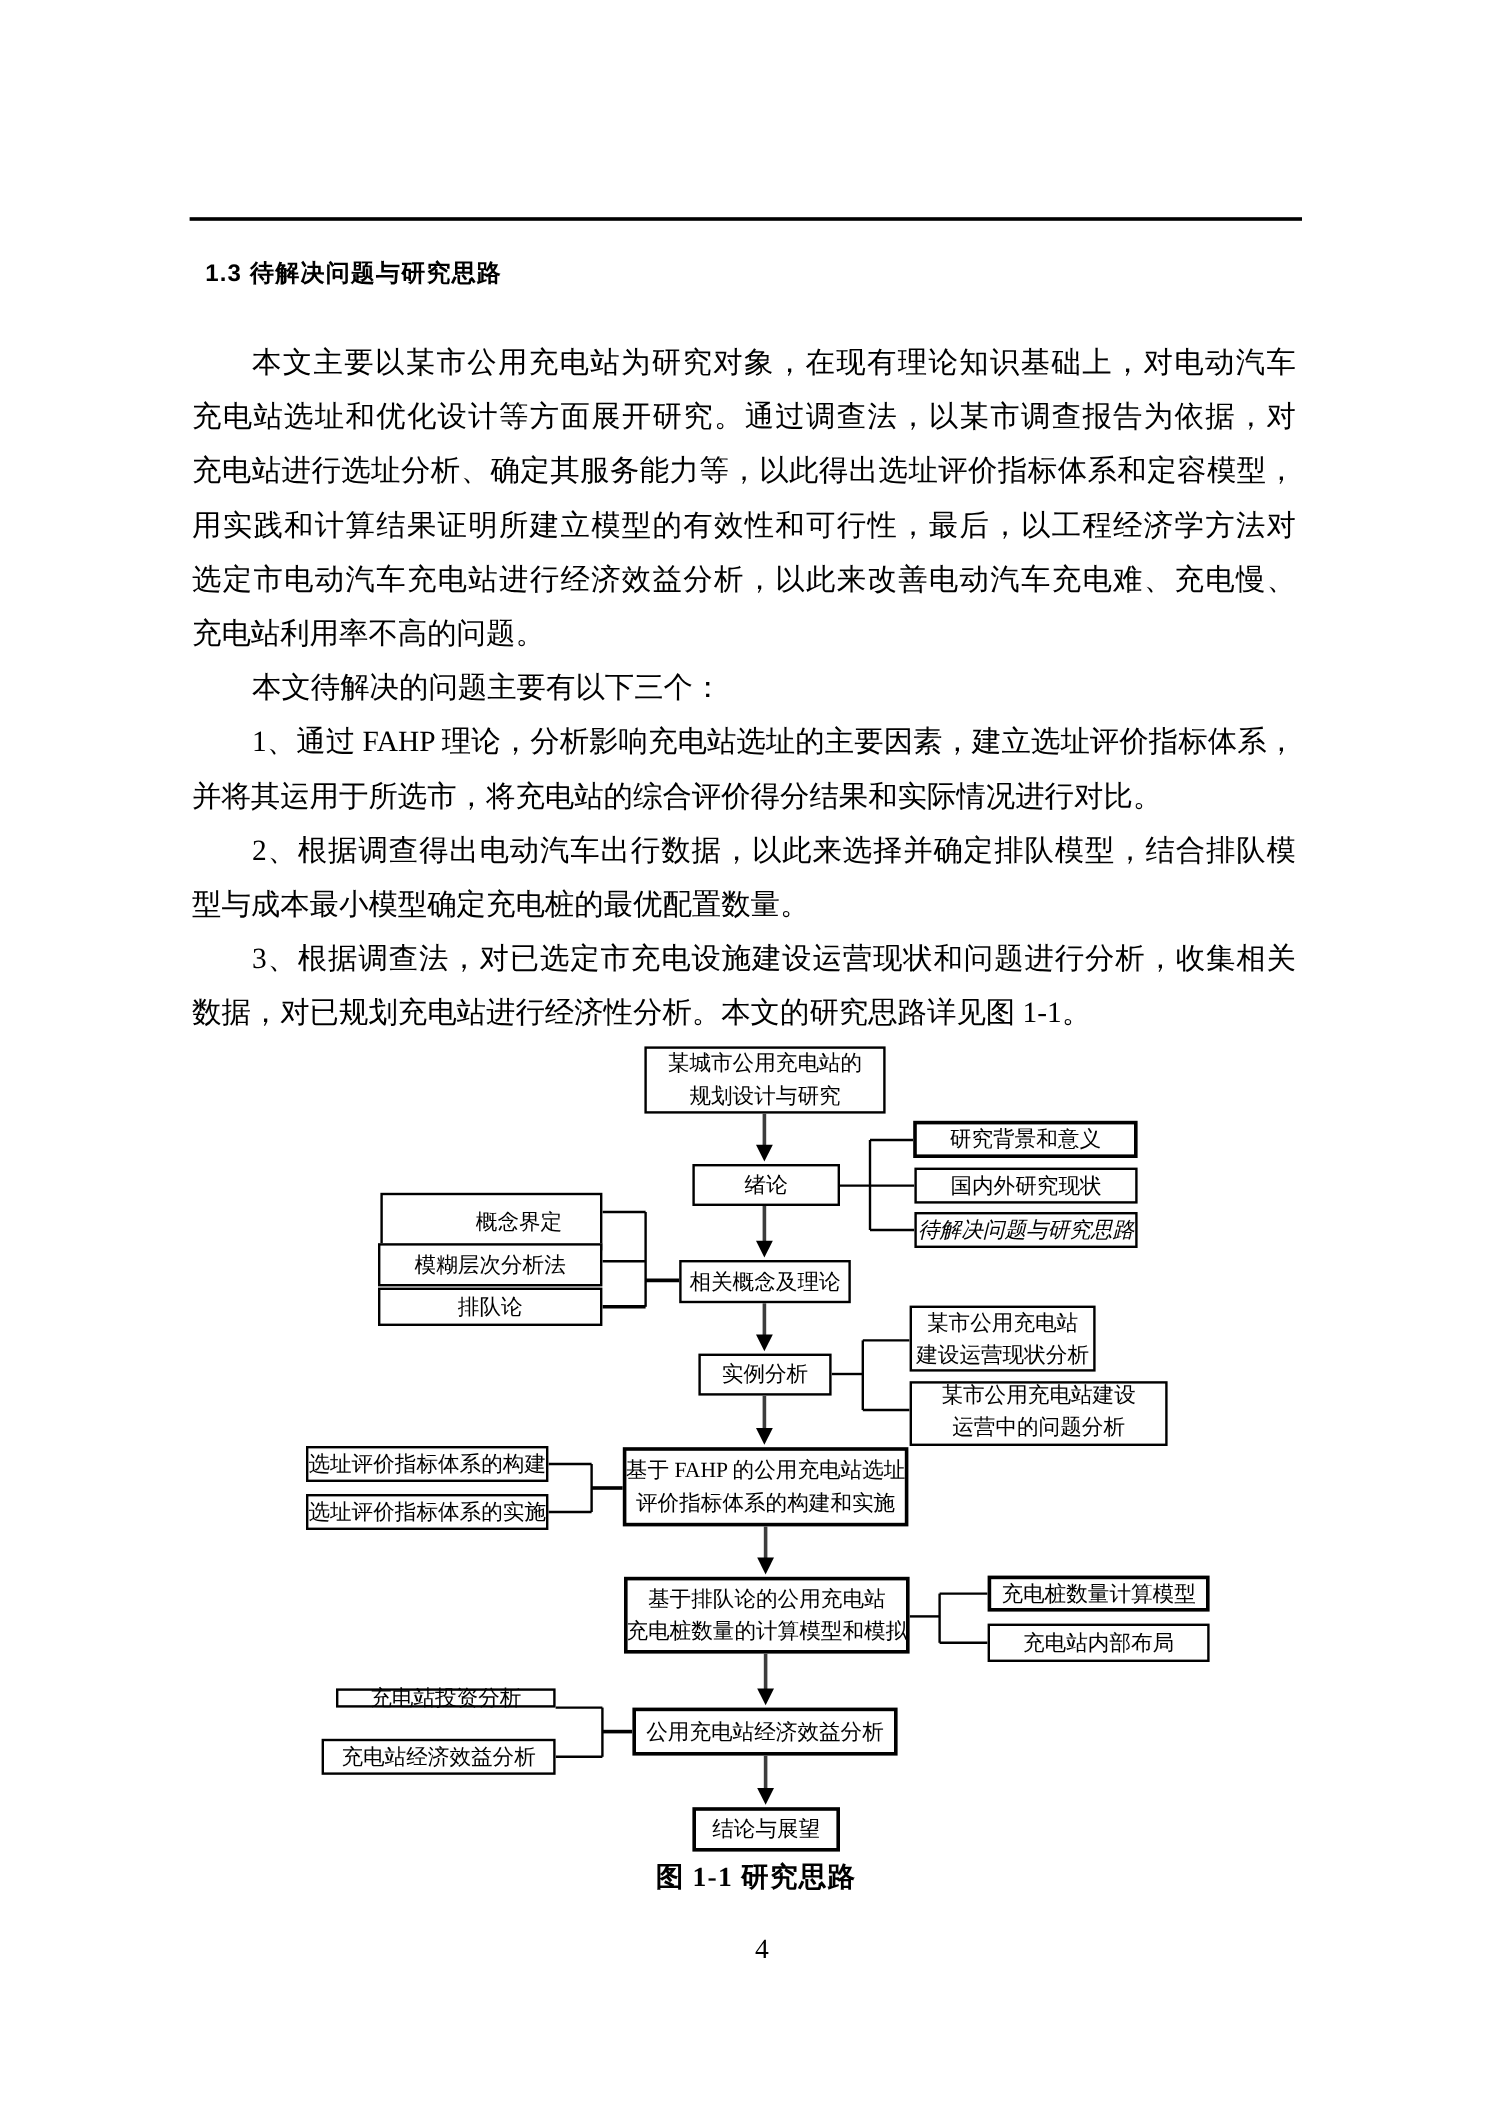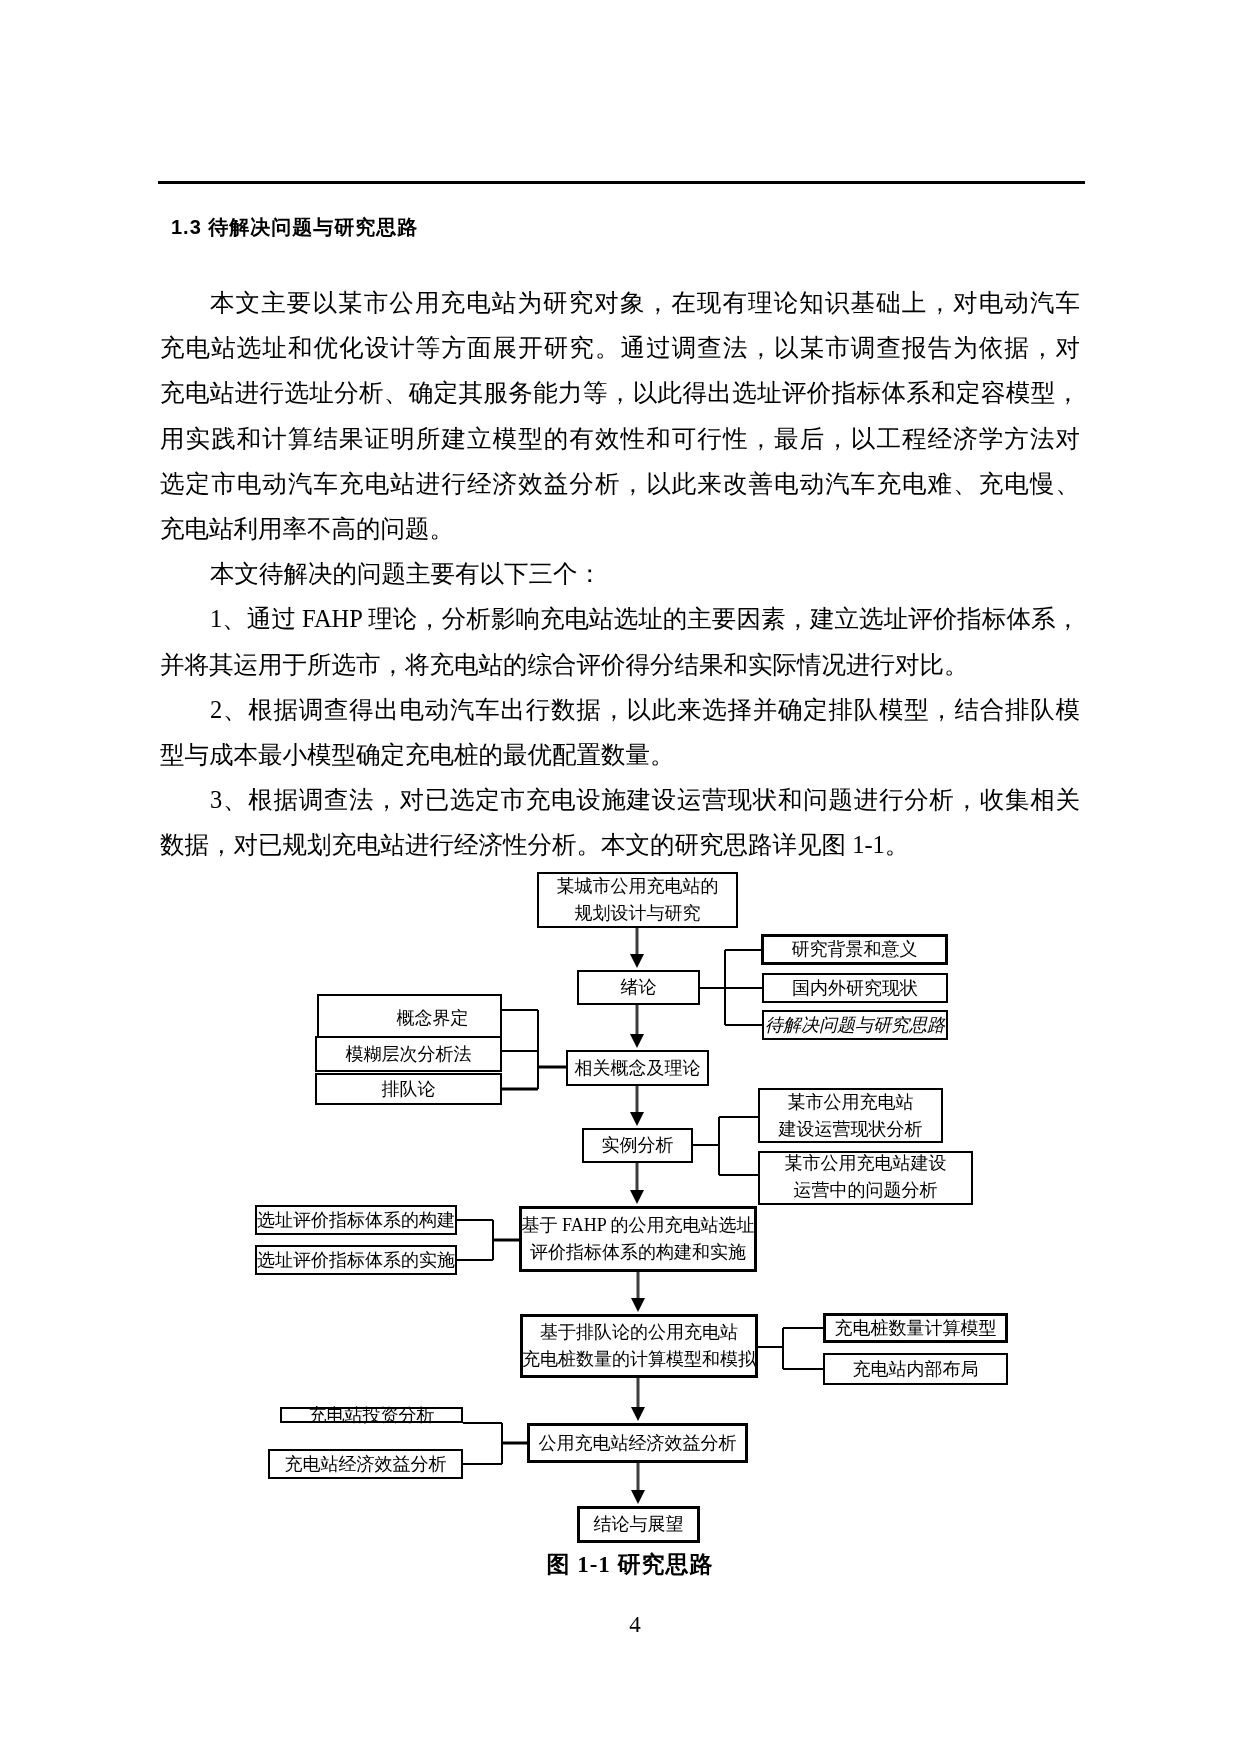--- a/index.html
+++ b/index.html
@@ -124,21 +124,21 @@
       </div>
       <div class="fnode" style="left: 315px; top: 1073px; width: 187px; height: 32px; border-width: 2px;">
         <div class="nline">排队论</div>
       </div>
       <div class="fnode" style="left: 566px; top: 1050px; width: 143px; height: 36px; border-width: 2px;">
         <div class="nline">相关概念及理论</div>
       </div>
       <div class="fnode" style="left: 582px; top: 1128px; width: 111px; height: 35px; border-width: 2px;">
         <div class="nline">实例分析</div>
       </div>
-      <div class="fnode" style="left: 758px; top: 1088px; width: 185px; height: 55px; border-width: 2px;">
+      <div class="fnode" style="left: 758px; top: 1088px; width: 155px; height: 55px; border-width: 2px;">
         <div class="nline">某市公用充电站</div>
         <div class="nline">建设运营现状分析</div>
       </div>
       <div class="fnode" style="left: 758px; top: 1151px; width: 215px; height: 54px; border-width: 2px; font-family: Liberation Mono, monospace;">
         <div class="nline">某市公用充电站建设</div>
         <div class="nline">运营中的问题分析</div>
       </div>
       <div class="fnode" style="left: 255px; top: 1205px; width: 202px; height: 30px; border-width: 2px;">
         <div class="nline">选址评价指标体系的构建</div>
       </div>

